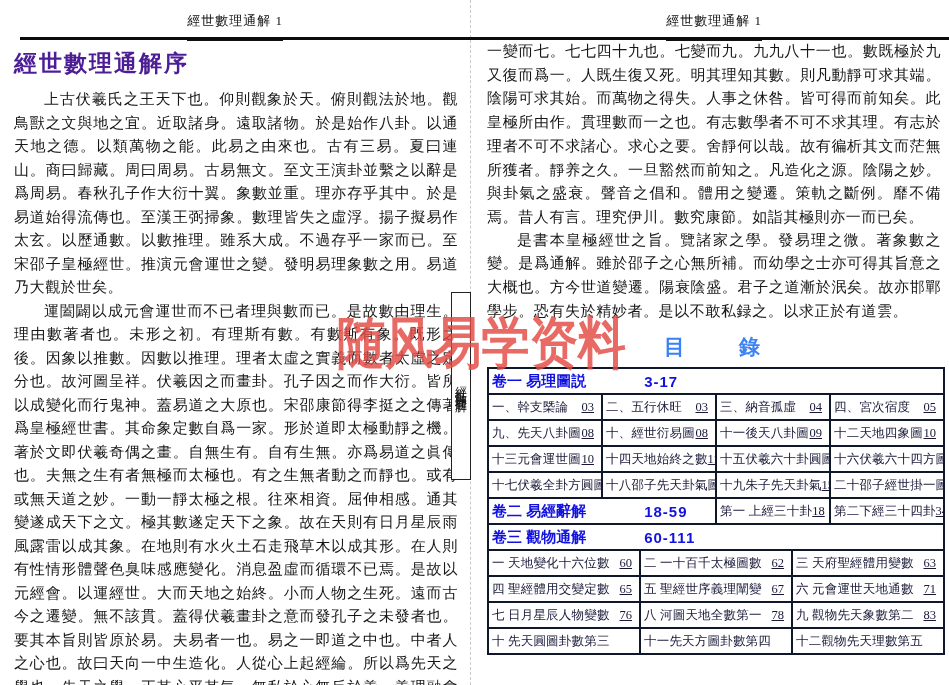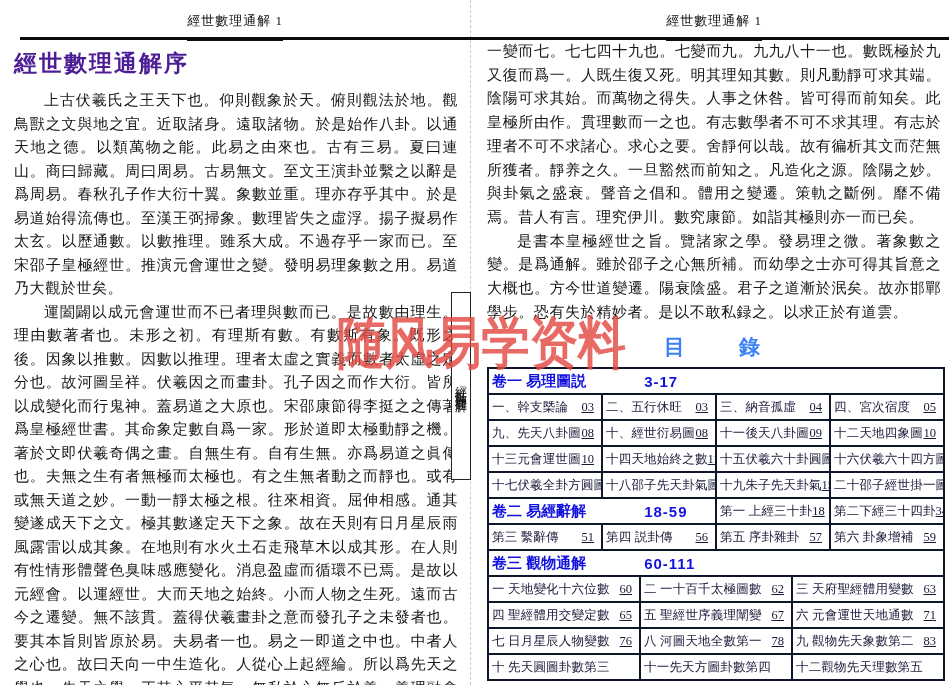--- a/index.html
+++ b/index.html
@@ -31,21 +31,21 @@
   .page-inner-right{position:absolute;top:40px;left:8px;width:454px;}
   .preface-title{
     font-family:"Liberation Sans","DejaVu Sans",sans-serif;
     font-size:23px;font-weight:bold;color:#4c1d95;
     margin:4px 0 10px 0;letter-spacing:2px;
   }
   .bodytext{
     font-size:15px;line-height:23.5px;text-align:justify;
     letter-spacing:0.6px;margin:0;
   }
-  .bodytext.indent{text-indent:2em;}
+  .bodytext.indent{text-indent:2em;font-family:Liberation Mono, monospace;}
   .page.right .bodytext{line-height:23.7px;}
   .toc-heading{
     font-family:Liberation Mono, monospace;
     font-size:21px;font-weight:bold;color:#3b82f6;
     text-align:center;margin:9px 0 6px 0;letter-spacing:4px;
   }
   table.toc{
     width:458px;border-collapse:collapse;table-layout:fixed;
     font-size:12.5px;color:#181838;
   }
@@ -239,46 +239,20 @@
                 </div>
               </td>
               <td colspan="3" class="item">
                 <div class="cellwrap">
                   <span class="lbl">第二下經三十四卦</span>
                   <span class="pg">34</span>
                 </div>
               </td>
             </tr>
             <tr>
-              <td colspan="3" class="item">
-                <div class="cellwrap">
-                  <span class="lbl">第三 繫辭傳</span>
-                  <span class="pg">51</span>
-                </div>
-              </td>
-              <td colspan="3" class="item">
-                <div class="cellwrap">
-                  <span class="lbl">第四 説卦傳</span>
-                  <span class="pg">56</span>
-                </div>
-              </td>
-              <td colspan="3" class="item">
-                <div class="cellwrap">
-                  <span class="lbl">第五 序卦雜卦</span>
-                  <span class="pg">57</span>
-                </div>
-              </td>
-              <td colspan="3" class="item">
-                <div class="cellwrap">
-                  <span class="lbl">第六 卦象增補</span>
-                  <span class="pg">59</span>
-                </div>
-              </td>
-            </tr>
-            <tr>
               <td colspan="12" class="vol">
                 <div class="cellwrap">
                   <span class="lbl">卷三 觀物通解</span>
                   <span class="pg">60-111</span>
                 </div>
               </td>
             </tr>
             <tr>
               <td colspan="4" class="item">
                 <div class="cellwrap">

